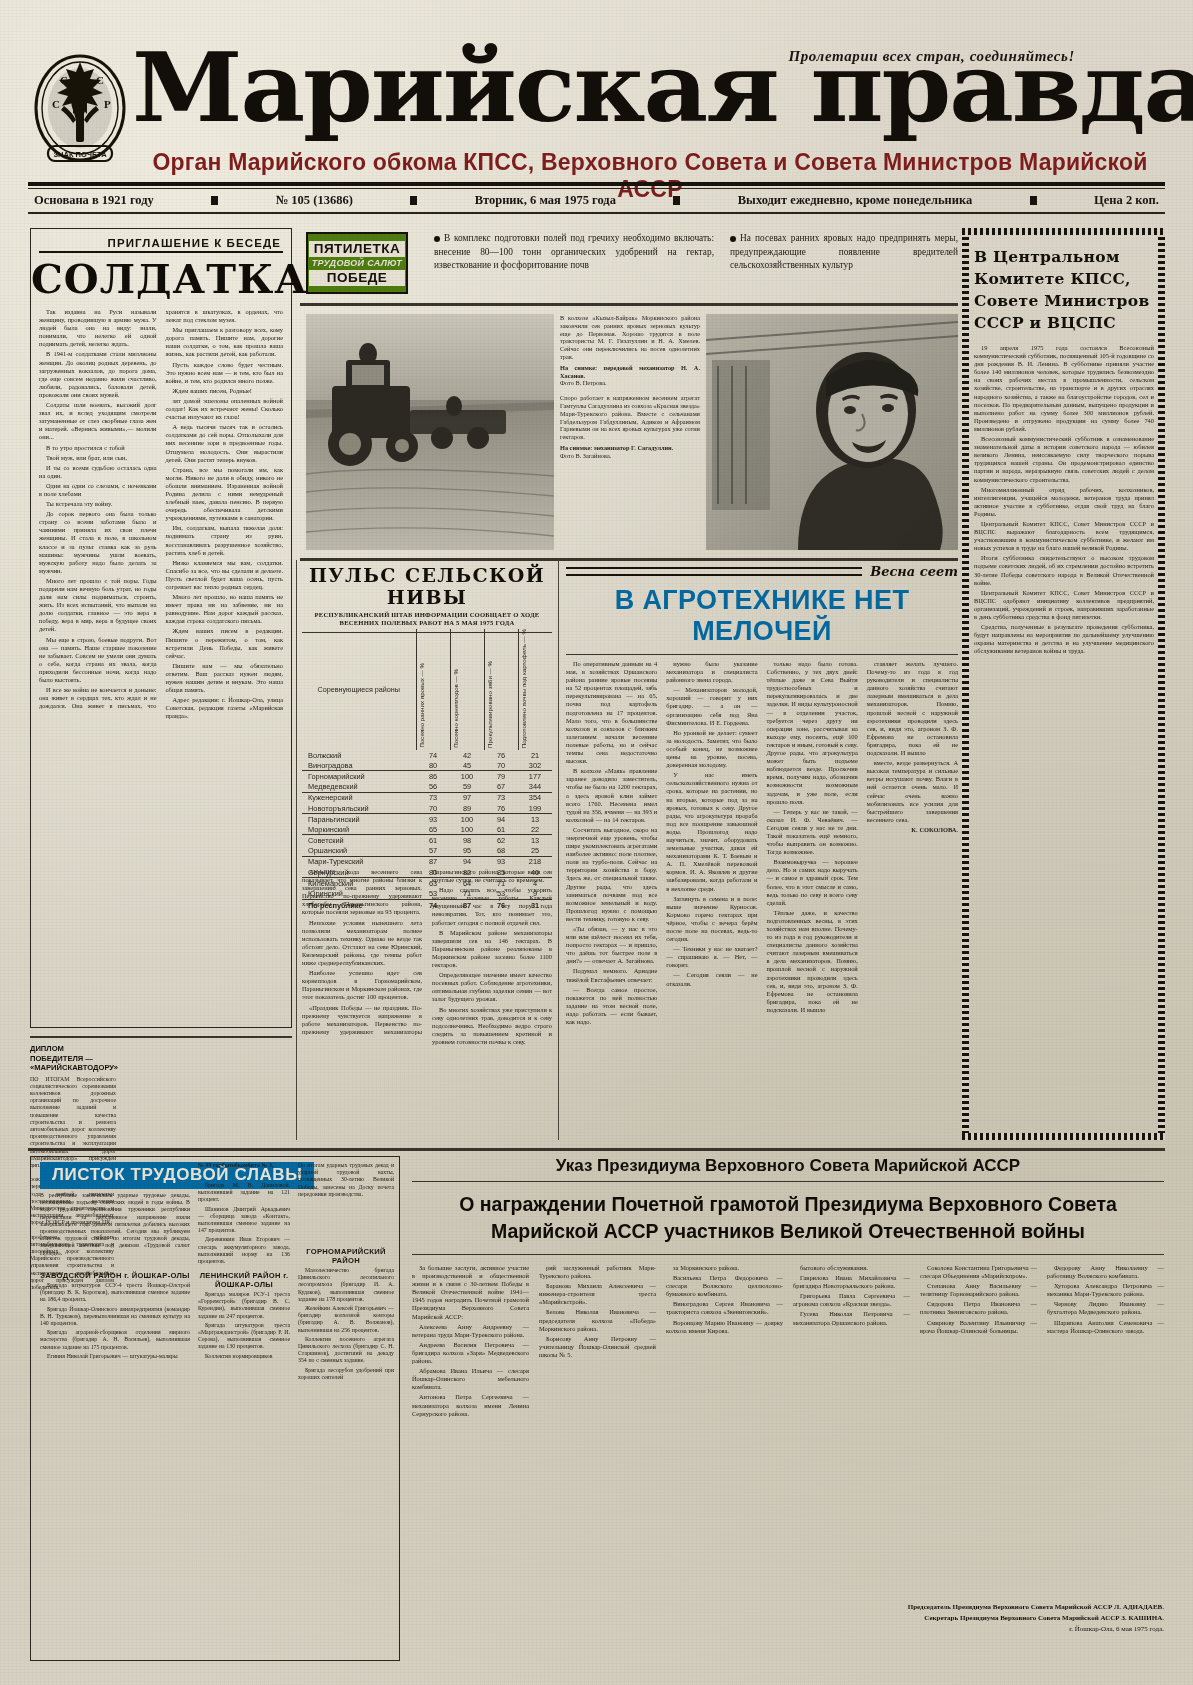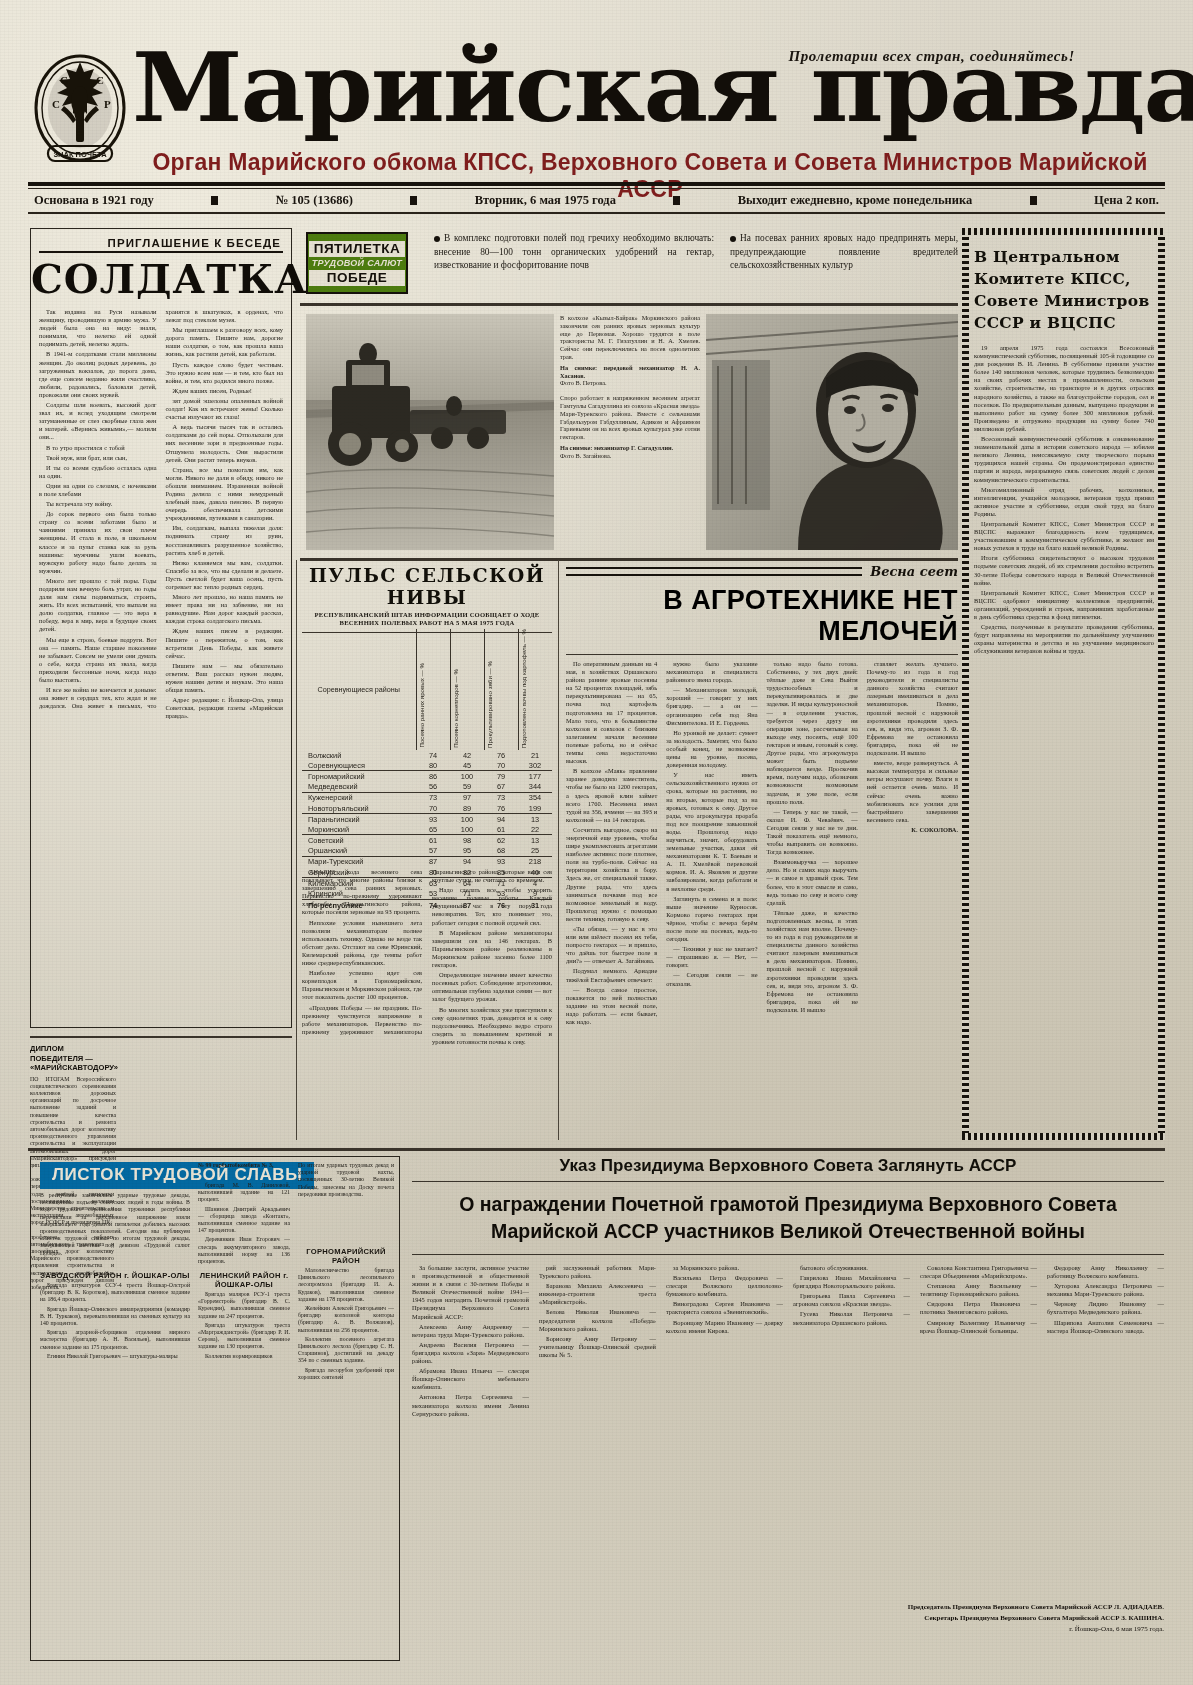--- a/index.html
+++ b/index.html
@@ -152,21 +152,21 @@
   table.pulse tr.pairend td{border-bottom:1px solid #3a342b;}
   table.pulse tr.total td{font-weight:bold;border-top:1.6px solid #241f18;padding-top:1.5px;}
 
   
   #vesna-sovet{
     font-family:"DejaVu Serif",serif;font-weight:bold;font-style:italic;font-size:13px;
     color:#15110b;text-align:right;
   }
   #agro-head{
     font-family:"Liberation Sans",sans-serif;font-weight:bold;font-size:27px;letter-spacing:.4px;
-    text-align:right;color:#000000;
+    text-align:center;color:#0369a1;
   }
 
   
   #rs-head{
     font-family:"DejaVu Serif",serif;font-weight:bold;font-size:15.5px;line-height:22px;
     color:#12100a;letter-spacing:.3px;
   }
   .orn{
     position:absolute;width:7px;
     background:repeating-linear-gradient(0deg,#17130d 0 3px,#d8d3c4 3px 6px);
@@ -418,21 +418,21 @@
         </thead>
         <tbody>
           <tr>
             <td class="nm">Волжский</td>
             <td class="v">74</td>
             <td class="v">42</td>
             <td class="v">76</td>
             <td class="v">21</td>
           </tr>
           <tr class="pairend">
-            <td class="nm">Соревнующиеся</td>
+            <td class="nm">Виноградова</td>
             <td class="v">80</td>
             <td class="v">45</td>
             <td class="v">70</td>
             <td class="v">302</td>
           </tr>
           <tr>
             <td class="nm">Горномарийский</td>
             <td class="v">86</td>
             <td class="v">100</td>
             <td class="v">79</td>
@@ -635,21 +635,21 @@
     <div class="sub-head">ГОРНОМАРИЙСКИЙ РАЙОН</div>
     <div class="body-txt tiny" id="listok-c3">
         <p>Малолесничество бригада Цивильского лесопильного лесопромхоза (бригадир И. А. Кудаков), выполнившая сменное задание на 178 процентов.</p>
         <p>Желейкин Алексей Григорьевич — бригадир колхозной конторы (бригадир А. В. Волжанов), выполнившая на 256 процентов.</p>
         <p>Коллектив посевного агрегата Цивильского лесхоза (бригадир С. Н. Старшинов), достигший на декаду 354 по с сменных задание.</p>
         <p>Бригада лесорубов удобрений при хороших сеятелей</p>
       </div>
   </div>
 
   <div class="col" style="left:412px;top:1156px;width:752px;">
-    <div id="ukaz-head">Указ Президиума Верховного Совета Заглянуть АССР</div>
+    <div id="ukaz-head">Указ Президиума Верховного Совета Марийской АССР</div>
     <div class="hline" style="position:relative;left:0;top:5px;width:752px;height:1px;"></div>
     <div id="ukaz-title" style="margin-top:14px;">
       <div>О награждении Почетной грамотой Президиума Верховного Совета</div>
       <div>Марийской АССР участников Великой Отечественной войны</div>
     </div>
     <div class="hline" style="position:relative;left:0;top:9px;width:752px;height:1px;"></div>
     <div style="display:flex;gap:10px;margin-top:18px;" id="ukaz-cols">
         <div class="body-txt" style="width: 120px;">
           <p>За большие заслуги, активное участие в производственной и общественной жизни и в связи с 30-летием Победы в Великой Отечественной войне 1941—1945 годов наградить Почетной грамотой Президиума Верховного Совета Марийской АССР:</p>
           <p>Алексеева Анну Андреевну — ветерана труда Мари-Турекского района.</p>

